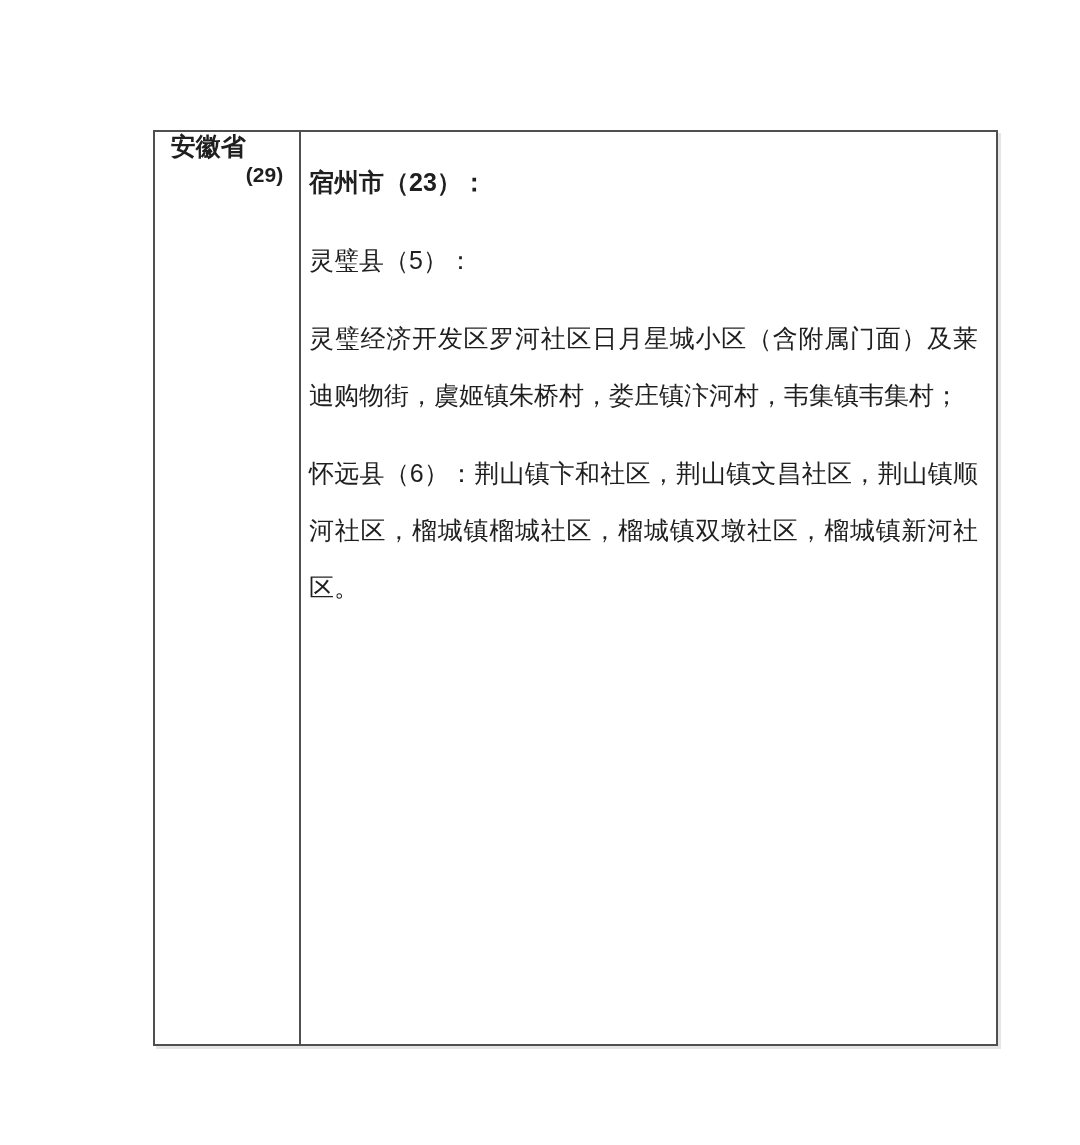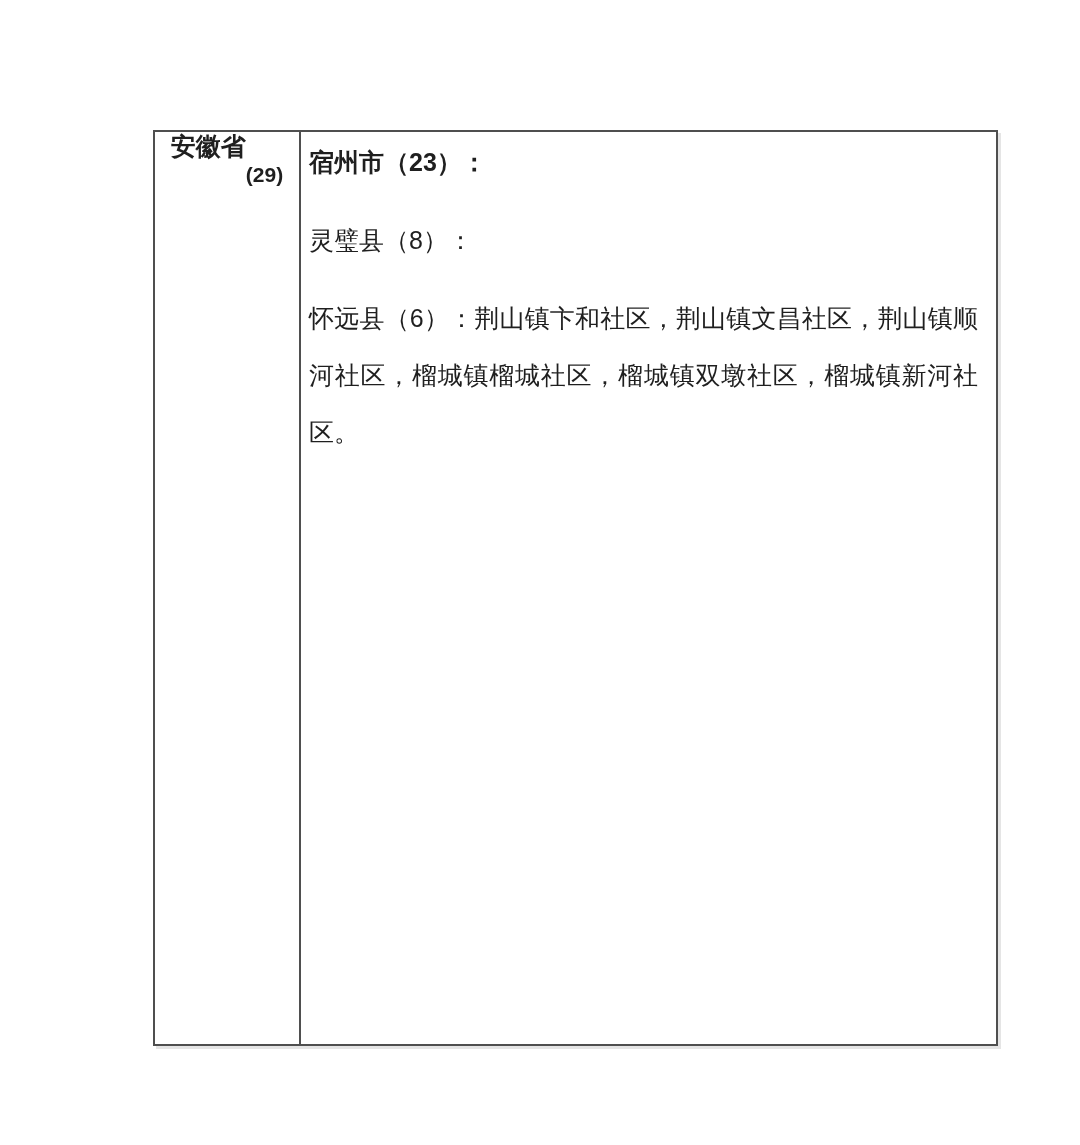--- a/index.html
+++ b/index.html
@@ -55,20 +55,21 @@
     margin-top:28px;
   }
   .details-cell{
     flex:1 1 auto;
     box-sizing:border-box;
     padding:2px 18px 4px 8px;
     font-size:25px;
     line-height:57px;
     text-align:justify;
     overflow:hidden;
+    margin-top:20px;
   }
   .details-cell p{
     margin:21px 0;
   }
   .details-cell p:first-child{
     margin-top:0;
   }
   .details-cell p:last-child{
     margin-bottom:0;
   }
@@ -78,17 +79,18 @@
 
 <div class="region-table">
 
   <div class="province-cell">
     <div class="province-name">安徽省</div>
     <div class="province-count">(29)</div>
   </div>
 
   <div class="details-cell">
     <p style="font-weight: bold;">宿州市（23）：</p>
-    <p>灵璧县（8）：</p>
+    <p>灵璧县（5）：</p>
+    <p>灵璧经济开发区罗河社区日月星城小区（含附属门面）及莱迪购物街，虞姬镇朱桥村，娄庄镇汴河村，韦集镇韦集村；</p>
     <p>怀远县（6）：荆山镇卞和社区，荆山镇文昌社区，荆山镇顺河社区，榴城镇榴城社区，榴城镇双墩社区，榴城镇新河社区。</p>
   </div>
 
 </div>
 
 </body></html>

